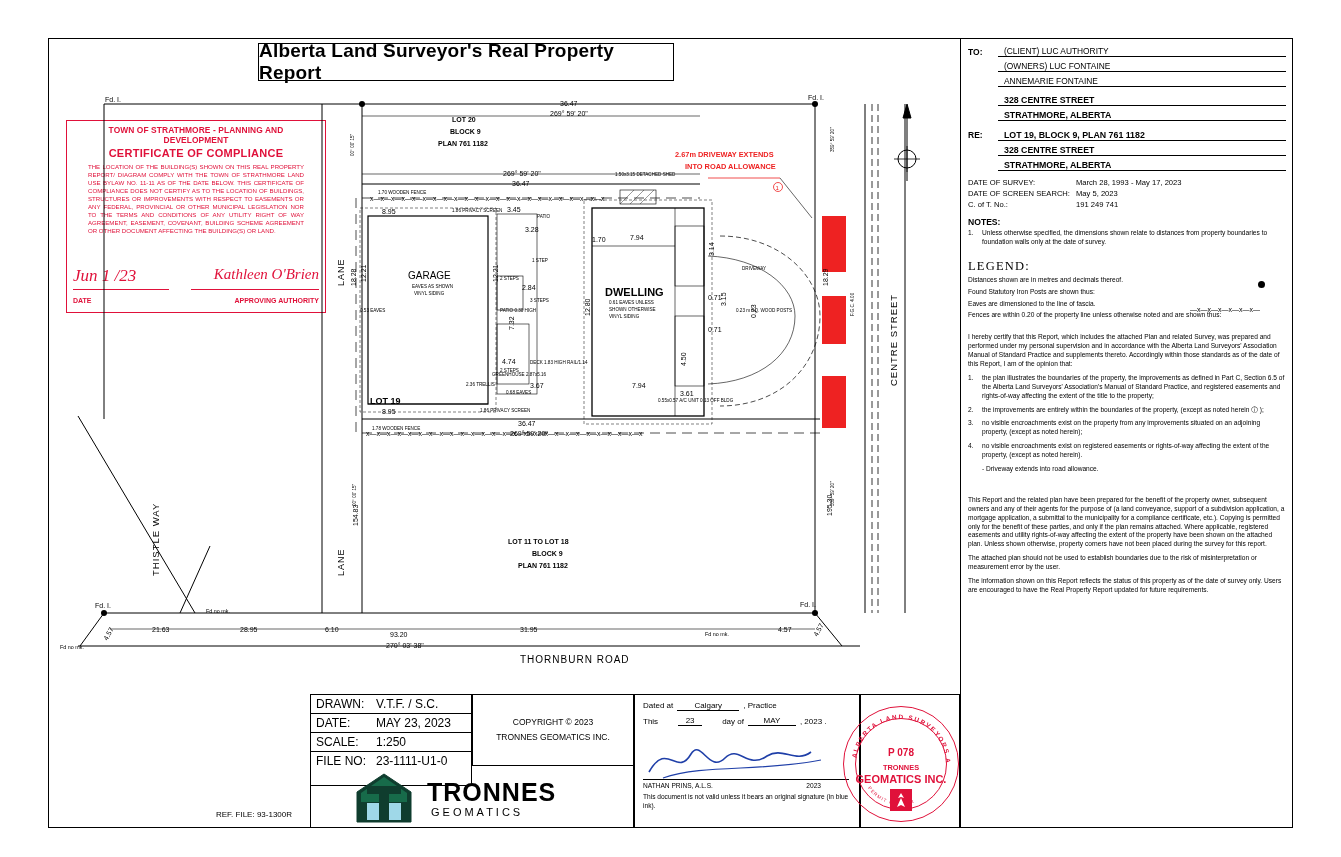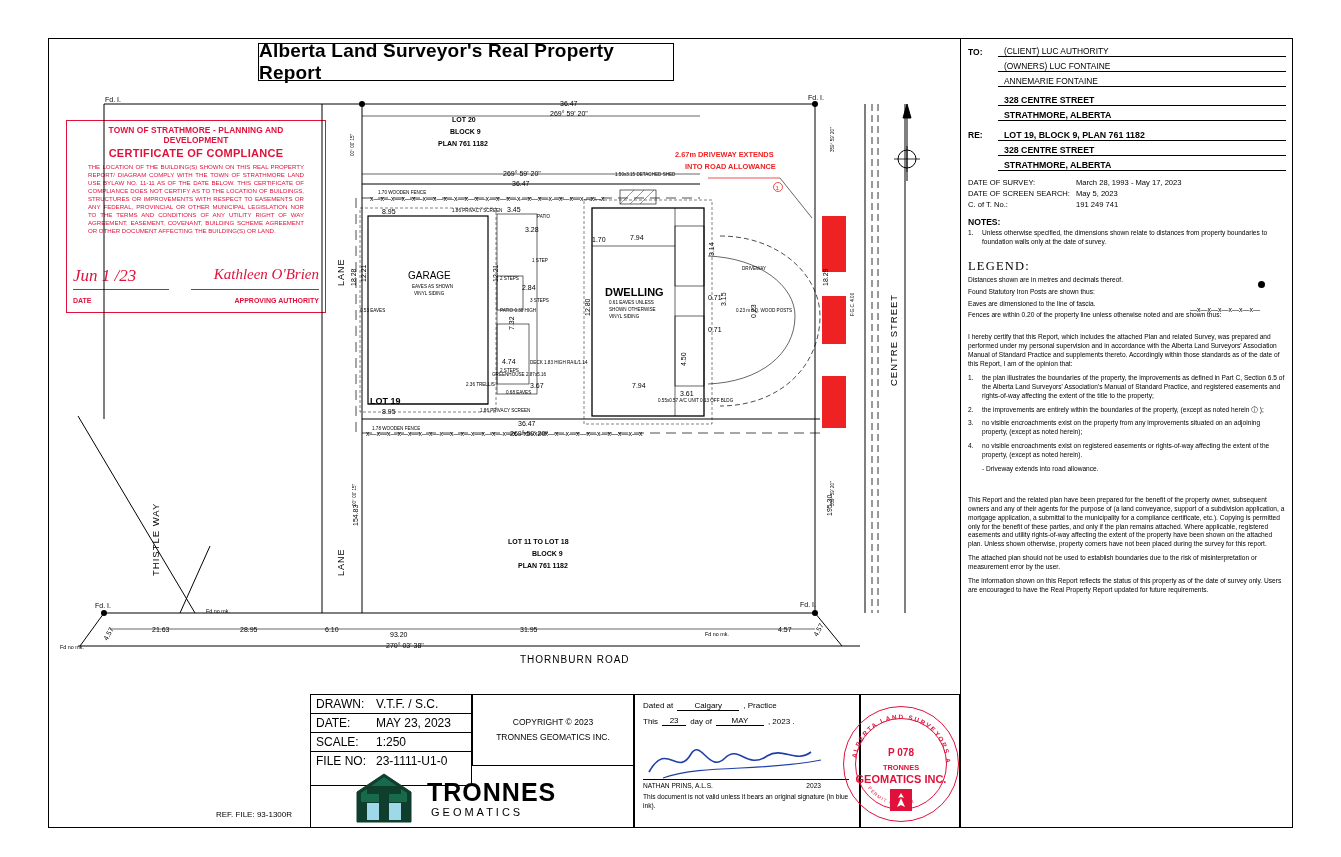--- a/index.html
+++ b/index.html
@@ -443,21 +443,21 @@
   <div class="abs" style="left:216px;top:810px;font-size:8px;">REF. FILE: 93-1300R</div>
 
   <div id="sigbox" class="abs">
     <div style="display:flex;font-size:8px;">
       <span>Dated at</span>
       <span class="under" style="width:62px;text-align:center;margin:0 4px;">Calgary</span>
       <span>, Practice</span>
     </div>
     <div style="display:flex;align-items:flex-end;font-size:8px;margin-top:5px;">
       <span>This</span>
-      <span class="under" style="width:24px;text-align:center;margin:0 4px;">23</span>
+      <span class="under" style="width:24px;text-align:center;margin:0 20px;">23</span>
       <span>day of</span>
       <span class="under" style="width:48px;text-align:center;margin:0 4px;">MAY</span>
       <span>, 2023 .</span>
     </div>
     <div style="position:relative;height:56px;">
       <svg width="200" height="56" style="position:absolute;left:0;top:4px;">
         <path d="M6 42 C 24 10, 34 48, 48 24 C 58 8, 66 44, 82 28 C 96 14, 104 40, 124 26 C 140 16, 152 34, 168 22" stroke="#1f3fa8" stroke-width="1.6" fill="none"></path>
         <path d="M20 48 C 60 34, 120 42, 178 30" stroke="#1f3fa8" stroke-width="1.2" fill="none"></path>
       </svg>
       <div class="abs" style="left:0;bottom:2px;width:206px;height:1px;background:#000;"></div>

